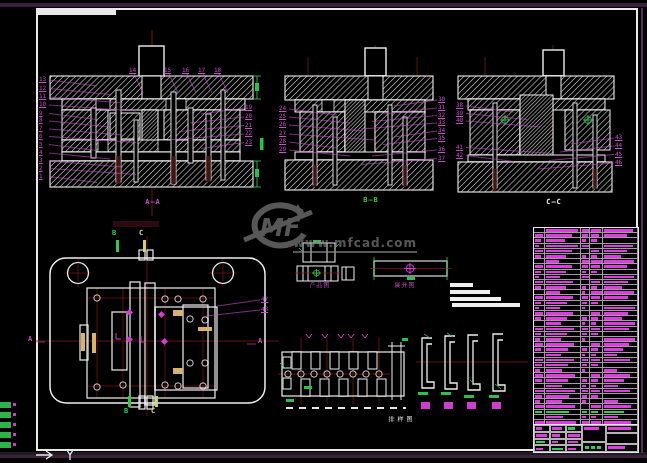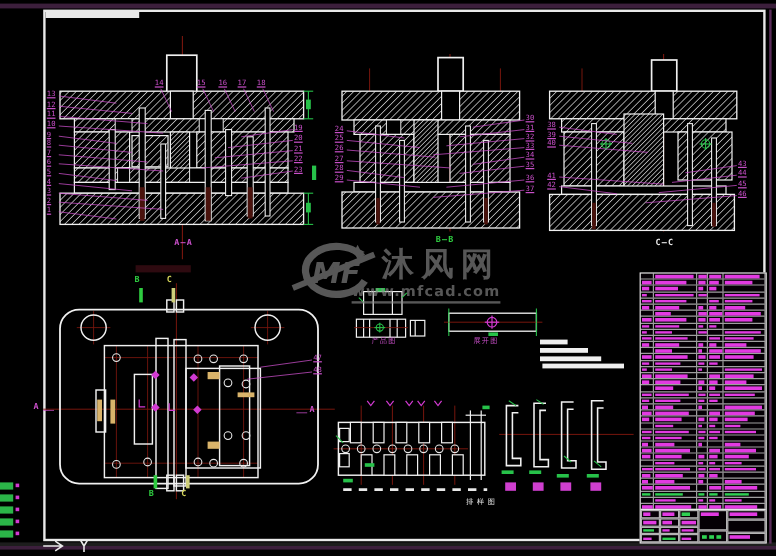--- a/index.html
+++ b/index.html
@@ -1154,17 +1154,16 @@
     </g>
   </svg>
 
   <div class="watermark">
     <svg style="left:0;top:0;" width="80" height="52" viewBox="0 0 80 52">
       <path d="M 64 14 A 26 20 0 1 0 66 34" fill="none" stroke="#8d8d8d" stroke-width="6"></path>
       <path d="M 6 40 L 74 12" stroke="#8d8d8d" stroke-width="5" fill="none"></path>
       <path d="M 60 4 l 2 4 l 4 2 l -4 2 l -2 4 l -2 -4 l -4 -2 l 4 -2 z" fill="#8d8d8d"></path>
       <text x="22" y="36" font-size="24" font-style="italic" font-weight="bold" fill="#8d8d8d" font-family="DejaVu Sans, sans-serif">MF</text>
     </svg>
-    <span class="wm-brand">沐风网</span>
     <div class="wm-url">www.mfcad.com</div>
   </div>
 
 </div>
 
 </body></html>

